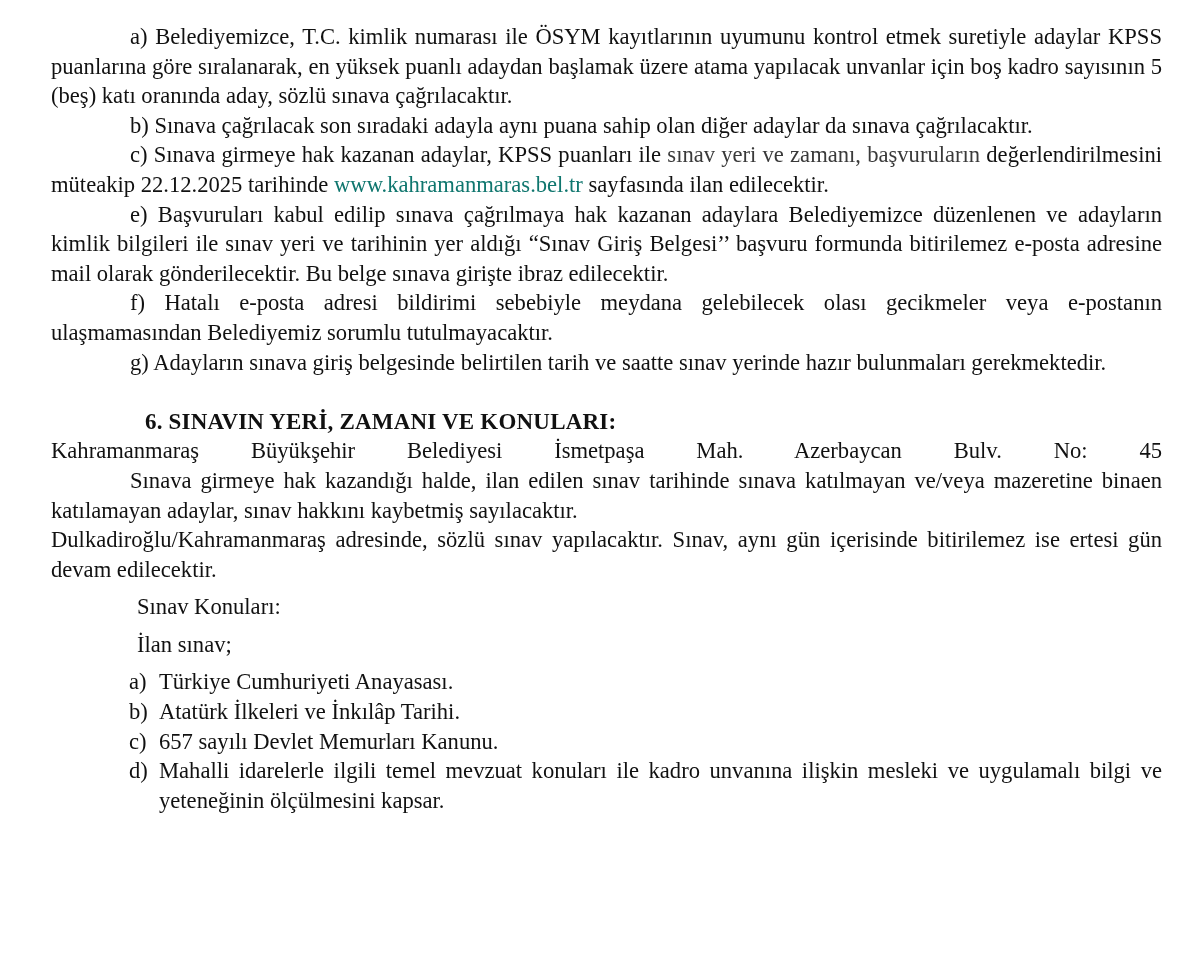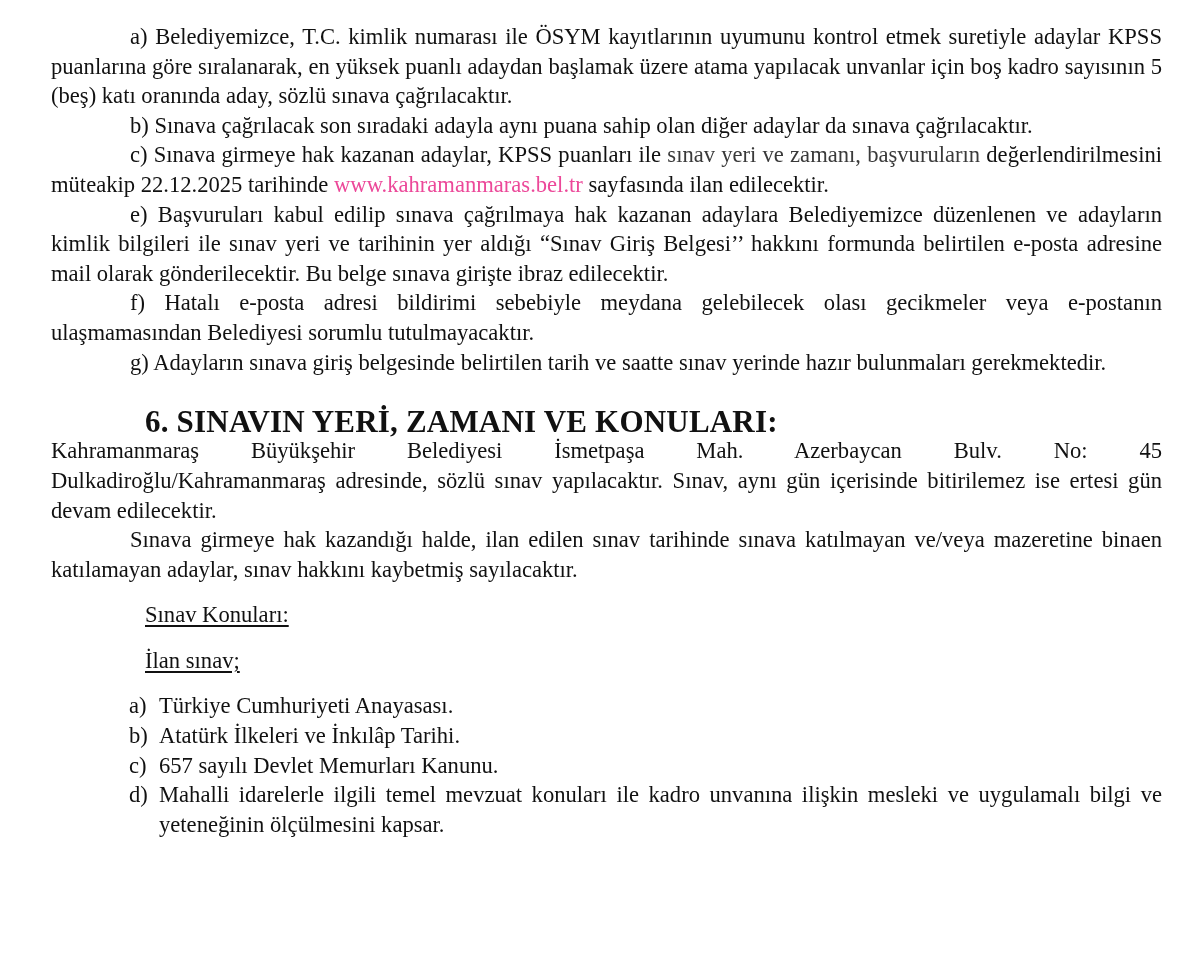--- a/index.html
+++ b/index.html
@@ -23,34 +23,33 @@
       font-size: 22.6px;
       line-height: 29.6px;
     }
     .p {
       margin: 0;
       text-align: justify;
       text-indent: 79px;
     }
     .p.last-justify { text-align-last: justify; }
     .gray { color: #3a3a3a; font-family: Liberation Serif, serif; }
-    .link { color: #ec4899; text-decoration: none; margin-top: 48px; }
+    .link { color: #0f766e; text-decoration: none; margin-top: 48px; }
     .spacer { height: 29.6px; }
     .heading {
       margin: 0;
       padding-left: 94px;
       font-weight: bold;
-      font-size: 31px;
+      font-size: 23px;
       line-height: 29.6px;
       letter-spacing: 0.2px;
     }
     .sub {
-      margin: 16px;
+      margin: 8px;
       padding-left: 78px;
-      text-decoration: underline;
       text-underline-offset: 3px;
     }
     .topics {
       margin: 0;
       padding-left: 78px;
     }
     .topic {
       display: flex;
       align-items: flex-start;
       margin: 0;
@@ -65,31 +64,31 @@
     }
   </style>
 </head>
 <body>
 
 <div class="page">
 
   <p class="p">a) Belediyemizce, T.C. kimlik numarası ile ÖSYM kayıtlarının uyumunu kontrol etmek suretiyle adaylar KPSS puanlarına göre sıralanarak, en yüksek puanlı adaydan başlamak üzere atama yapılacak unvanlar için boş kadro sayısının 5 (beş) katı oranında aday, sözlü sınava çağrılacaktır.</p>
   <p class="p">b) Sınava çağrılacak son sıradaki adayla aynı puana sahip olan diğer adaylar da sınava çağrılacaktır.</p>
   <p class="p"><span>c) Sınava girmeye hak kazanan adaylar, KPSS puanları ile </span><span class="gray">sınav yeri ve zamanı, başvuruların</span><span> değerlendirilmesini müteakip 22.12.2025 tarihinde </span><a class="link" title="www.kahramanmaras.bel.tr">www.kahramanmaras.bel.tr</a><span> sayfasında ilan edilecektir.</span></p>
-  <p class="p">e) Başvuruları kabul edilip sınava çağrılmaya hak kazanan adaylara Belediyemizce düzenlenen ve adayların kimlik bilgileri ile sınav yeri ve tarihinin yer aldığı “Sınav Giriş Belgesi’’ hakkını formunda belirtilen e-posta adresine mail olarak gönderilecektir. Bu belge sınava girişte ibraz edilecektir.</p>
-  <p class="p">f) Hatalı e-posta adresi bildirimi sebebiyle meydana gelebilecek olası gecikmeler veya e-postanın ulaşmamasından Belediyesi sorumlu tutulmayacaktır.</p>
+  <p class="p">e) Başvuruları kabul edilip sınava çağrılmaya hak kazanan adaylara Belediyemizce düzenlenen ve adayların kimlik bilgileri ile sınav yeri ve tarihinin yer aldığı “Sınav Giriş Belgesi’’ başvuru formunda bitirilemez e-posta adresine mail olarak gönderilecektir. Bu belge sınava girişte ibraz edilecektir.</p>
+  <p class="p">f) Hatalı e-posta adresi bildirimi sebebiyle meydana gelebilecek olası gecikmeler veya e-postanın ulaşmamasından Belediyemiz sorumlu tutulmayacaktır.</p>
   <p class="p">g) Adayların sınava giriş belgesinde belirtilen tarih ve saatte sınav yerinde hazır bulunmaları gerekmektedir.</p>
 
   <div class="spacer"></div>
 
   <h2 class="heading">6. SINAVIN YERİ, ZAMANI VE KONULARI:</h2>
 
   <p class="p last-justify" style="text-indent:0;">Kahramanmaraş Büyükşehir Belediyesi İsmetpaşa Mah. Azerbaycan Bulv. No: 45</p>
+  <p class="p">Sınava girmeye hak kazandığı halde, ilan edilen sınav tarihinde sınava katılmayan ve/veya mazeretine binaen katılamayan adaylar, sınav hakkını kaybetmiş sayılacaktır.</p>
   <p class="p" style="text-indent:0;">Dulkadiroğlu/Kahramanmaraş adresinde, sözlü sınav yapılacaktır. Sınav, aynı gün içerisinde bitirilemez ise ertesi gün devam edilecektir.</p>
-  <p class="p">Sınava girmeye hak kazandığı halde, ilan edilen sınav tarihinde sınava katılmayan ve/veya mazeretine binaen katılamayan adaylar, sınav hakkını kaybetmiş sayılacaktır.</p>
 
   <p class="sub">Sınav Konuları:</p>
   <p class="sub">İlan sınav;</p>
 
   <div class="topics">
     <div class="topic">
       <span class="marker">a)</span>
       <span class="text">Türkiye Cumhuriyeti Anayasası.</span>
     </div>
     <div class="topic">

